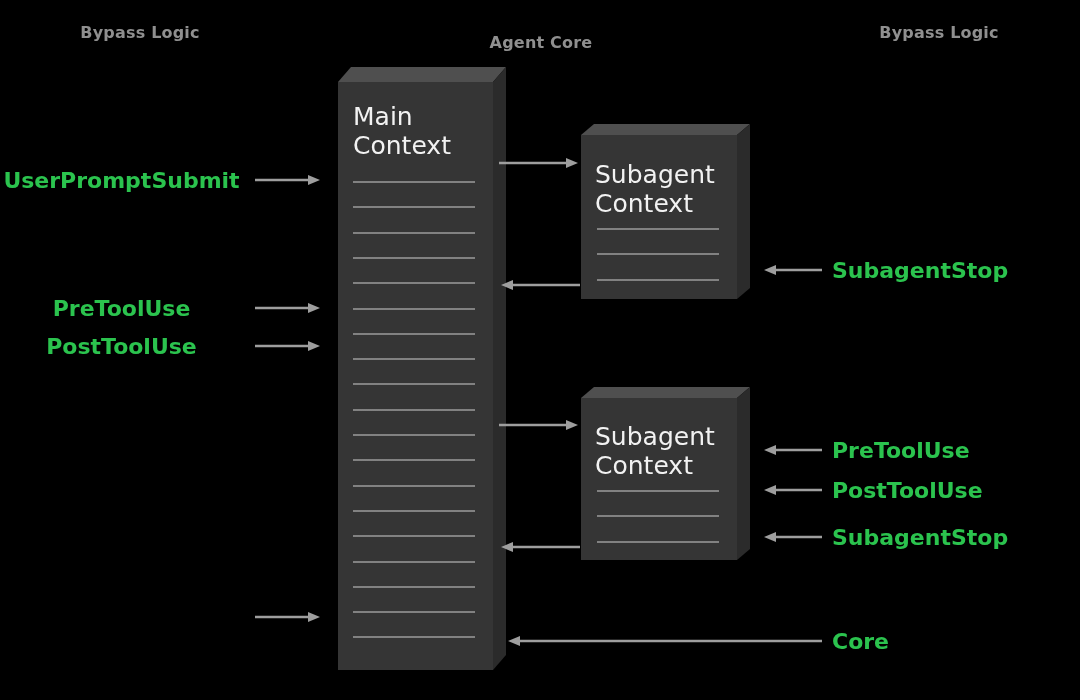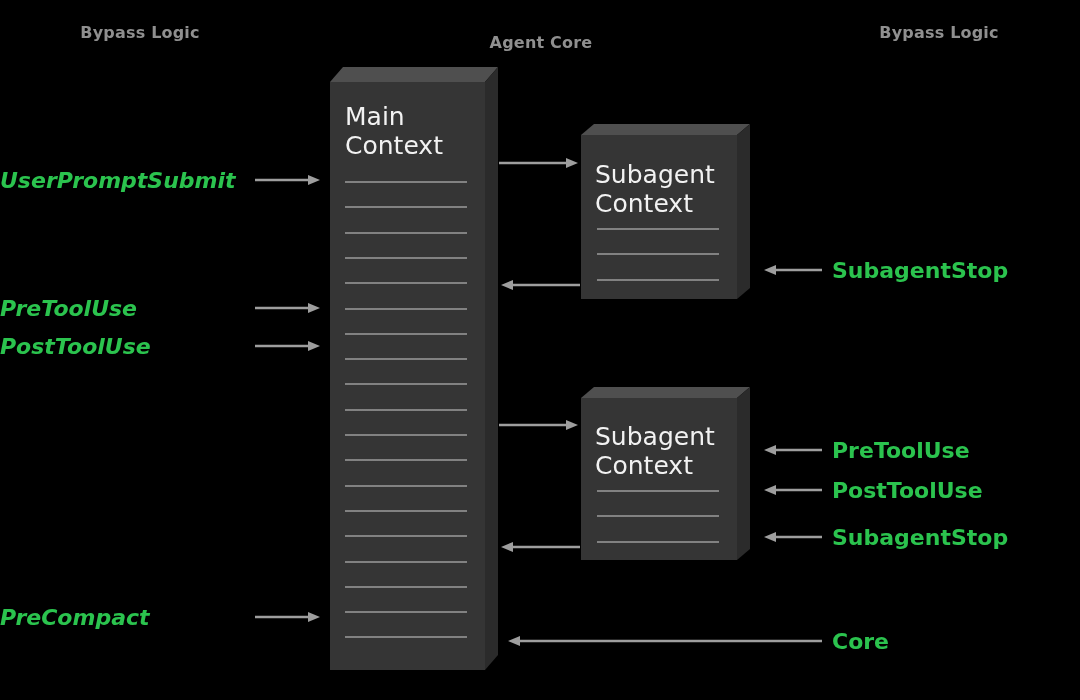--- a/index.html
+++ b/index.html
@@ -32,36 +32,36 @@
     background:repeating-linear-gradient(to bottom,
       var(--box-line) 0px,var(--box-line) 2px,
       transparent 2px,transparent 25.3px);
     opacity:0.85;
   }
   .hook-label{
     position:absolute;transform:translateY(-50%);
     font-size:22px;font-weight:bold;color:var(--hook-green);
     white-space:nowrap;
   }
-  .hook-label.left-side{left:0;width:243px;text-align:left;font-style:italic;}
+  .hook-label.left-side{left:0;width:243px;text-align:center;}
   .hook-label.right-side{left:832px;text-align:right;}
   #arrow-layer{position:absolute;left:0;top:0;pointer-events:none;}
   #arrow-layer line{stroke:var(--arrow-gray);stroke-width:2.6px;}
   #arrow-layer .head{fill:var(--arrow-gray);}
 </style>
 </head>
 <body>
 
 <div id="stage">
 
   <div class="col-header" style="left:140px;top:32px">Bypass Logic</div>
   <div class="col-header" style="left:541px;top:42px">Agent Core</div>
   <div class="col-header" style="left:939px;top:32px">Bypass Logic</div>
 
-  <div class="box3d" style="left:330px;top:67px;width:168px;height:446px">
+  <div class="box3d" style="left:338px;top:67px;width:168px;height:446px">
     <div class="face face-top" style="left:0;top:0;width:168px;height:15px;
                 clip-path:polygon(0% 100%,13px 0%,100% 0%,155px 100%)"></div>
     <div class="face face-side" style="left:155px;top:0;width:13px;height:603px;
                 clip-path:polygon(0% 15px,100% 0%,100% 588px,0% 603px)"></div>
     <div class="face face-front" style="left:0;top:15px;width:155px;height:588px"></div>
     <div class="box-title" style="left:15px;top:35px;width:112px">Main Context</div>
     <div class="context-lines" style="left:15px;top:114px;width:122px;height:458px"></div>
   </div>
 
   <div class="box3d" style="left:581px;top:124px;width:169px;height:175px">
@@ -80,21 +80,20 @@
     <div class="face face-side" style="left:156px;top:0;width:13px;height:173px;
                 clip-path:polygon(0% 11px,100% 0%,100% 162px,0% 173px)"></div>
     <div class="face face-front" style="left:0;top:11px;width:156px;height:162px"></div>
     <div class="box-title" style="left:14px;top:35px;width:130px">Subagent Context</div>
     <div class="context-lines" style="left:16px;top:103px;width:122px;height:54px"></div>
   </div>
 
   <div class="hook-label left-side" style="top:180px">UserPromptSubmit</div>
   <div class="hook-label left-side" style="top:308px">PreToolUse</div>
   <div class="hook-label left-side" style="top:346px">PostToolUse</div>
-  <div class="hook-label left-side" style="top:617px">PreCompact</div>
 
   <div class="hook-label right-side" style="top:270px">SubagentStop</div>
   <div class="hook-label right-side" style="top:450px">PreToolUse</div>
   <div class="hook-label right-side" style="top:490px">PostToolUse</div>
   <div class="hook-label right-side" style="top:537px">SubagentStop</div>
   <div class="hook-label right-side" style="top:641px">Core</div>
 
   <svg id="arrow-layer" width="1080" height="700" viewBox="0 0 1080 700">
     <defs>
       <marker id="ah" viewBox="0 0 12 10" refX="2" refY="5" markerUnits="userSpaceOnUse" markerWidth="12" markerHeight="10" orient="auto">

